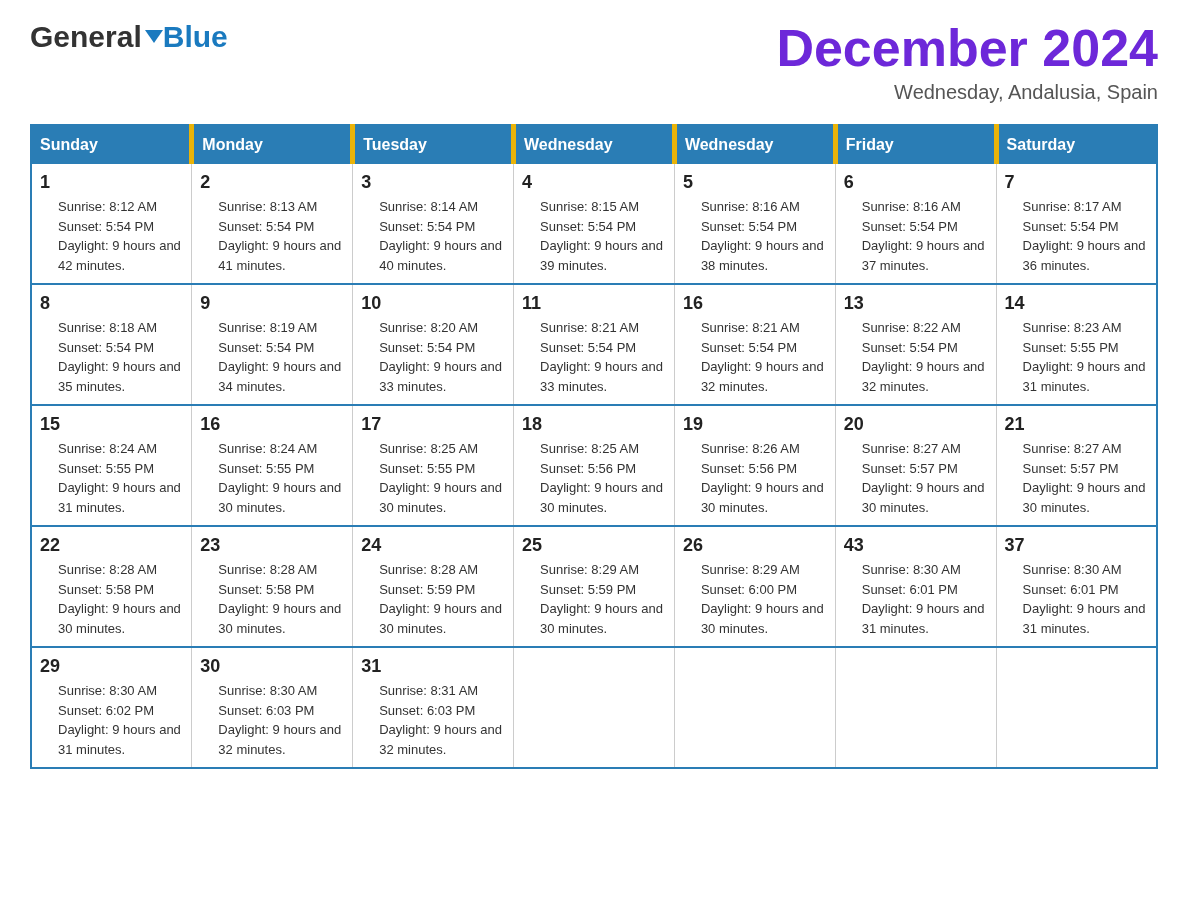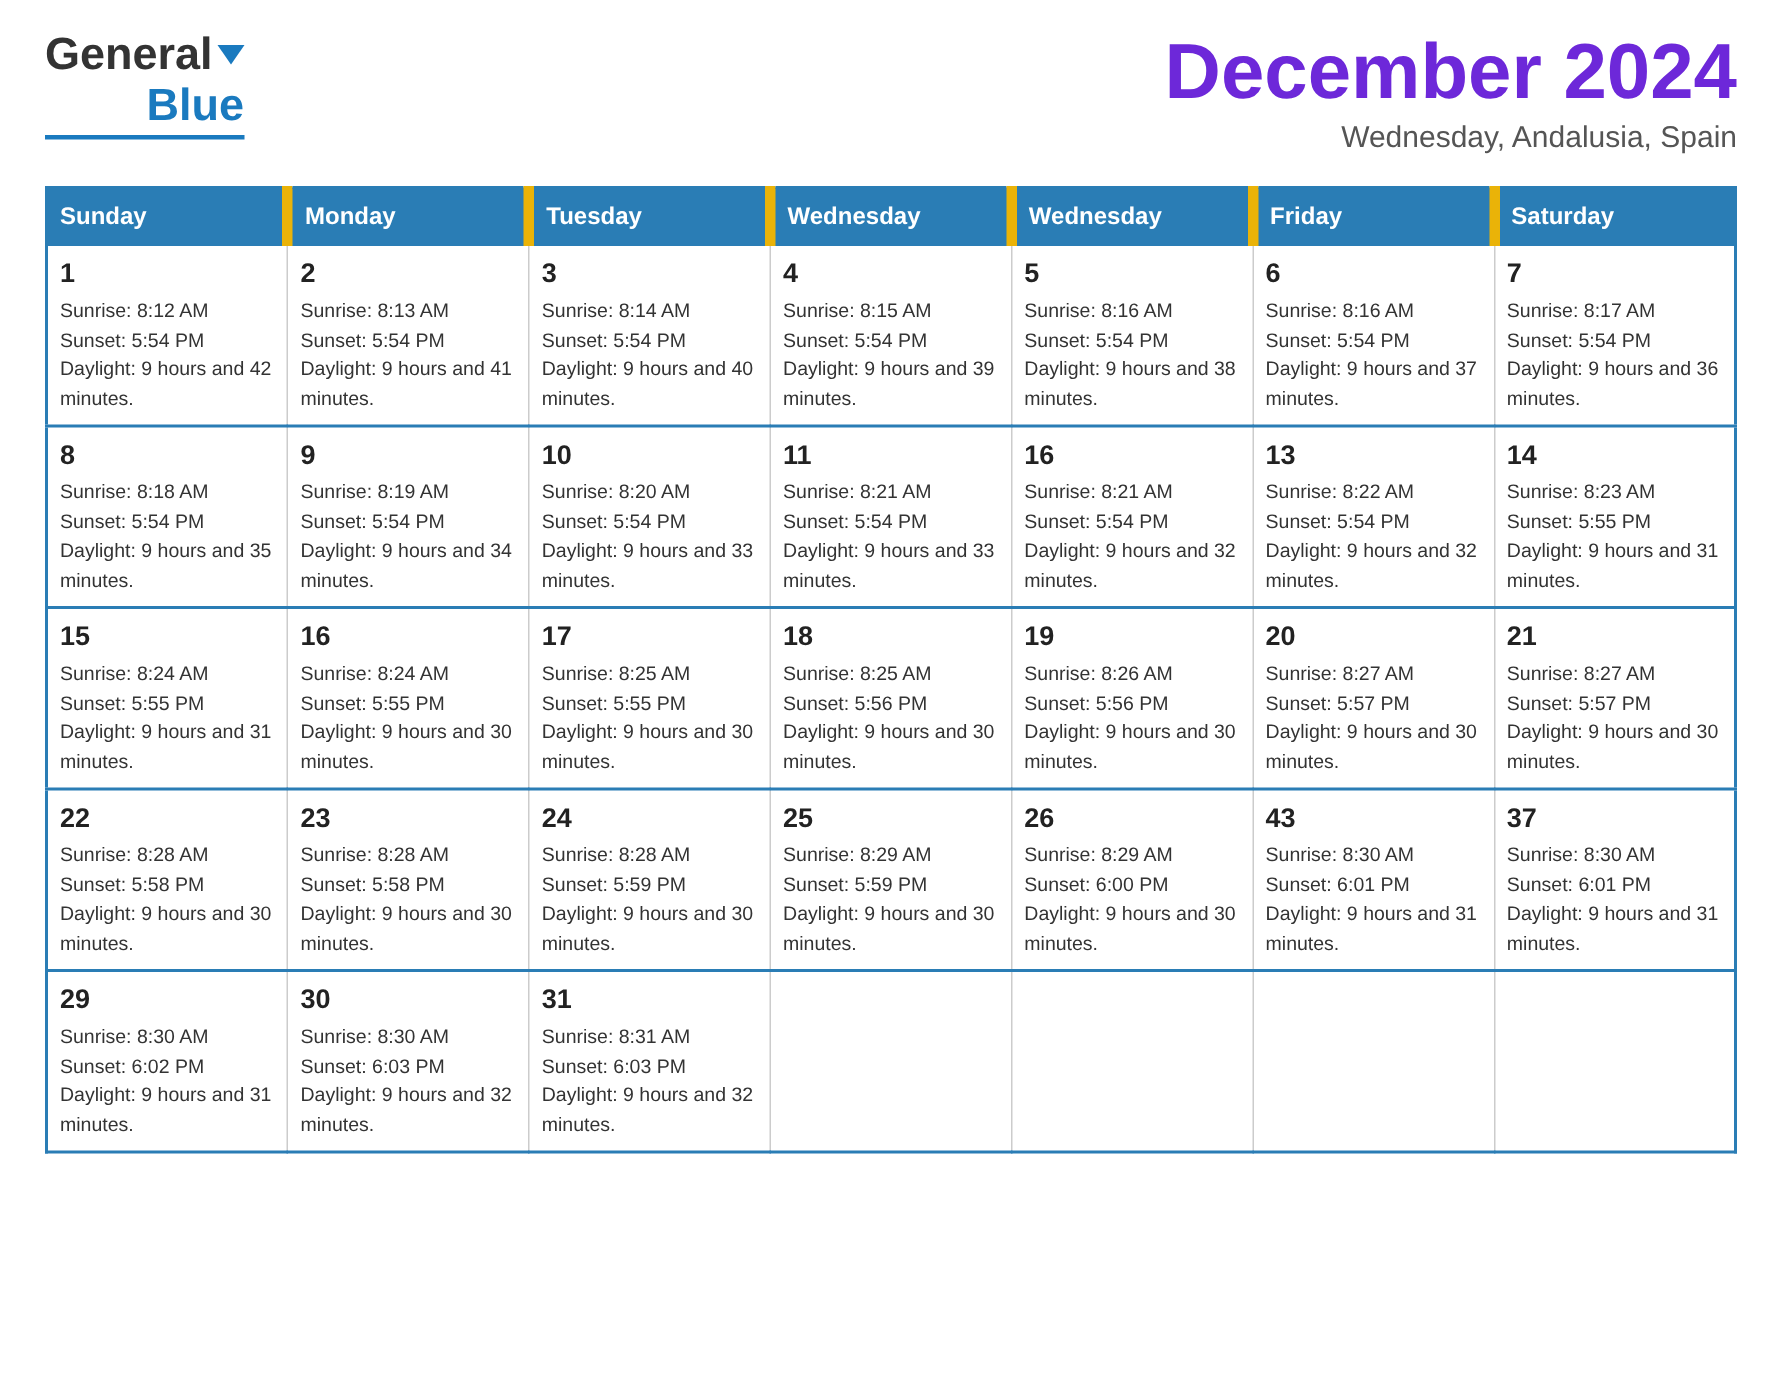--- a/index.html
+++ b/index.html
@@ -35,21 +35,21 @@
       border-collapse: collapse;
       border: 2px solid #2a7db5;
     }
     thead tr th {
       background-color: #2a7db5;
       color: #fff;
       font-size: 16px;
       font-weight: bold;
       padding: 10px 8px;
       text-align: left;
-      border-right: 7px solid #eab308;
+      border-right: 5px solid #eab308;
     }
     thead tr th:last-child {
       border-right: none;
       margin-top: 12px;
     }
     tbody tr {
       border-bottom: 2px solid #2a7db5;
     }
     tbody tr:last-child {
       border-bottom: none;
@@ -70,32 +70,32 @@
       font-size: 18px;
       font-weight: bold;
       color: #222;
       display: block;
       margin-bottom: 4px;
     }
     .day-info {
       font-size: 13px;
       color: #333;
       line-height: 1.5;
+      margin-left: 18px;
     }
     .empty-cell {
       background: #fff;
     }
     .logo-wrapper {
       display: flex;
       align-items: flex-start;
     }
     .logo-text-wrapper {
       display: flex;
-      flex-direction: column;
-      align-items: flex-end;
+      flex-direction: row;
     }
     .logo-row1 {
       display: flex;
       align-items: center;
     }
     .logo-general-text {
       font-size: 30px;
       font-weight: bold;
       color: #333;
       font-family: Arial, sans-serif;

